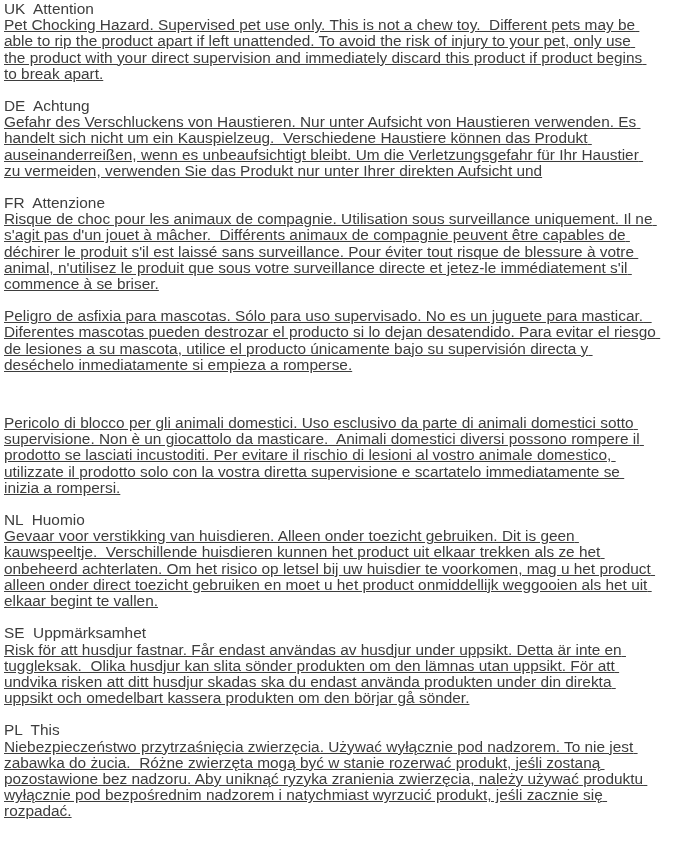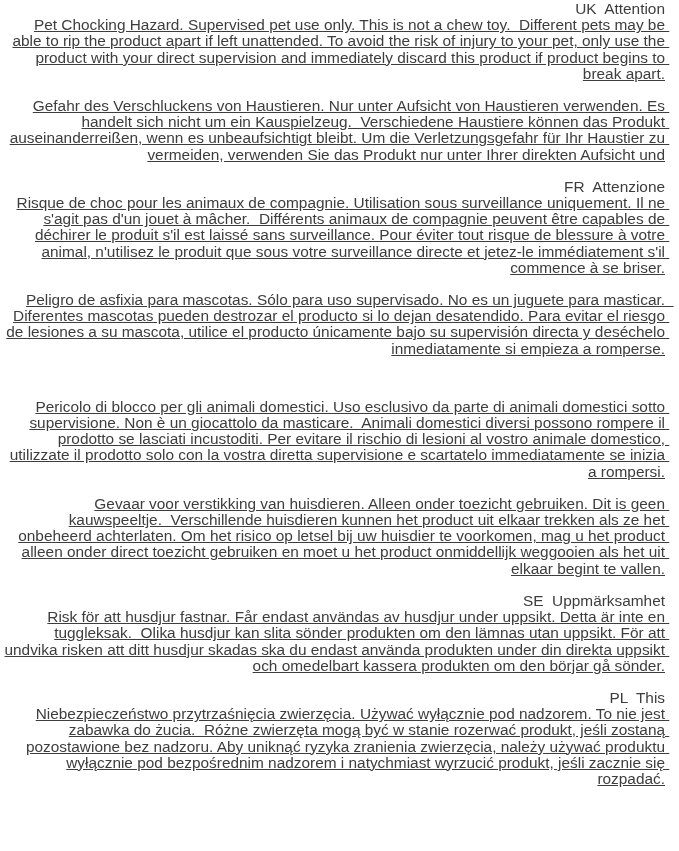--- a/index.html
+++ b/index.html
@@ -14,22 +14,21 @@
     padding: 1px 14px 0 4px;
     overflow: hidden;
     background: #ffffff;
     font-family: "Liberation Sans", sans-serif;
     font-size: 15.4px;
     line-height: 16.2px;
     color: #3d3d3d;
     -webkit-font-smoothing: antialiased;
   }
   .warning-section {
-    margin: 0 0 16px 0;
-    text-align: right;
+    margin: 0 9px 16px 0;
   }
   .warning-section.gap-before {
     margin-top: 42px;
   }
   .warning-section h2 {
     margin: 0;
     padding: 0;
     font-size: inherit;
     line-height: inherit;
     font-weight: normal;
@@ -46,37 +45,39 @@
 <body>
 
 <div class="doc">
 
   <section class="warning-section">
     <h2>UK  Attention</h2>
     <p>Pet Chocking Hazard. Supervised pet use only. This is not a chew toy.  Different pets may be able to rip the product apart if left unattended. To avoid the risk of injury to your pet, only use the product with your direct supervision and immediately discard this product if product begins to break apart.</p>
   </section>
 
   <section class="warning-section">
+    <h2>DE  Achtung</h2>
     <p>Gefahr des Verschluckens von Haustieren. Nur unter Aufsicht von Haustieren verwenden. Es handelt sich nicht um ein Kauspielzeug.  Verschiedene Haustiere können das Produkt auseinanderreißen, wenn es unbeaufsichtigt bleibt. Um die Verletzungsgefahr für Ihr Haustier zu vermeiden, verwenden Sie das Produkt nur unter Ihrer direkten Aufsicht und</p>
   </section>
 
   <section class="warning-section">
     <h2>FR  Attenzione</h2>
     <p>Risque de choc pour les animaux de compagnie. Utilisation sous surveillance uniquement. Il ne s'agit pas d'un jouet à mâcher.  Différents animaux de compagnie peuvent être capables de déchirer le produit s'il est laissé sans surveillance. Pour éviter tout risque de blessure à votre animal, n'utilisez le produit que sous votre surveillance directe et jetez-le immédiatement s'il commence à se briser.</p>
   </section>
 
   <section class="warning-section">
     <p>Peligro de asfixia para mascotas. Sólo para uso supervisado. No es un juguete para masticar.  Diferentes mascotas pueden destrozar el producto si lo dejan desatendido. Para evitar el riesgo de lesiones a su mascota, utilice el producto únicamente bajo su supervisión directa y deséchelo inmediatamente si empieza a romperse.</p>
   </section>
 
   <section class="warning-section gap-before">
     <p>Pericolo di blocco per gli animali domestici. Uso esclusivo da parte di animali domestici sotto supervisione. Non è un giocattolo da masticare.  Animali domestici diversi possono rompere il prodotto se lasciati incustoditi. Per evitare il rischio di lesioni al vostro animale domestico, utilizzate il prodotto solo con la vostra diretta supervisione e scartatelo immediatamente se inizia a rompersi.</p>
   </section>
 
   <section class="warning-section">
+    <h2>NL  Huomio</h2>
     <p>Gevaar voor verstikking van huisdieren. Alleen onder toezicht gebruiken. Dit is geen kauwspeeltje.  Verschillende huisdieren kunnen het product uit elkaar trekken als ze het onbeheerd achterlaten. Om het risico op letsel bij uw huisdier te voorkomen, mag u het product alleen onder direct toezicht gebruiken en moet u het product onmiddellijk weggooien als het uit elkaar begint te vallen.</p>
   </section>
 
   <section class="warning-section">
     <h2>SE  Uppmärksamhet</h2>
     <p>Risk för att husdjur fastnar. Får endast användas av husdjur under uppsikt. Detta är inte en tuggleksak.  Olika husdjur kan slita sönder produkten om den lämnas utan uppsikt. För att undvika risken att ditt husdjur skadas ska du endast använda produkten under din direkta uppsikt och omedelbart kassera produkten om den börjar gå sönder.</p>
   </section>
 
   <section class="warning-section">
     <h2>PL  This</h2>

